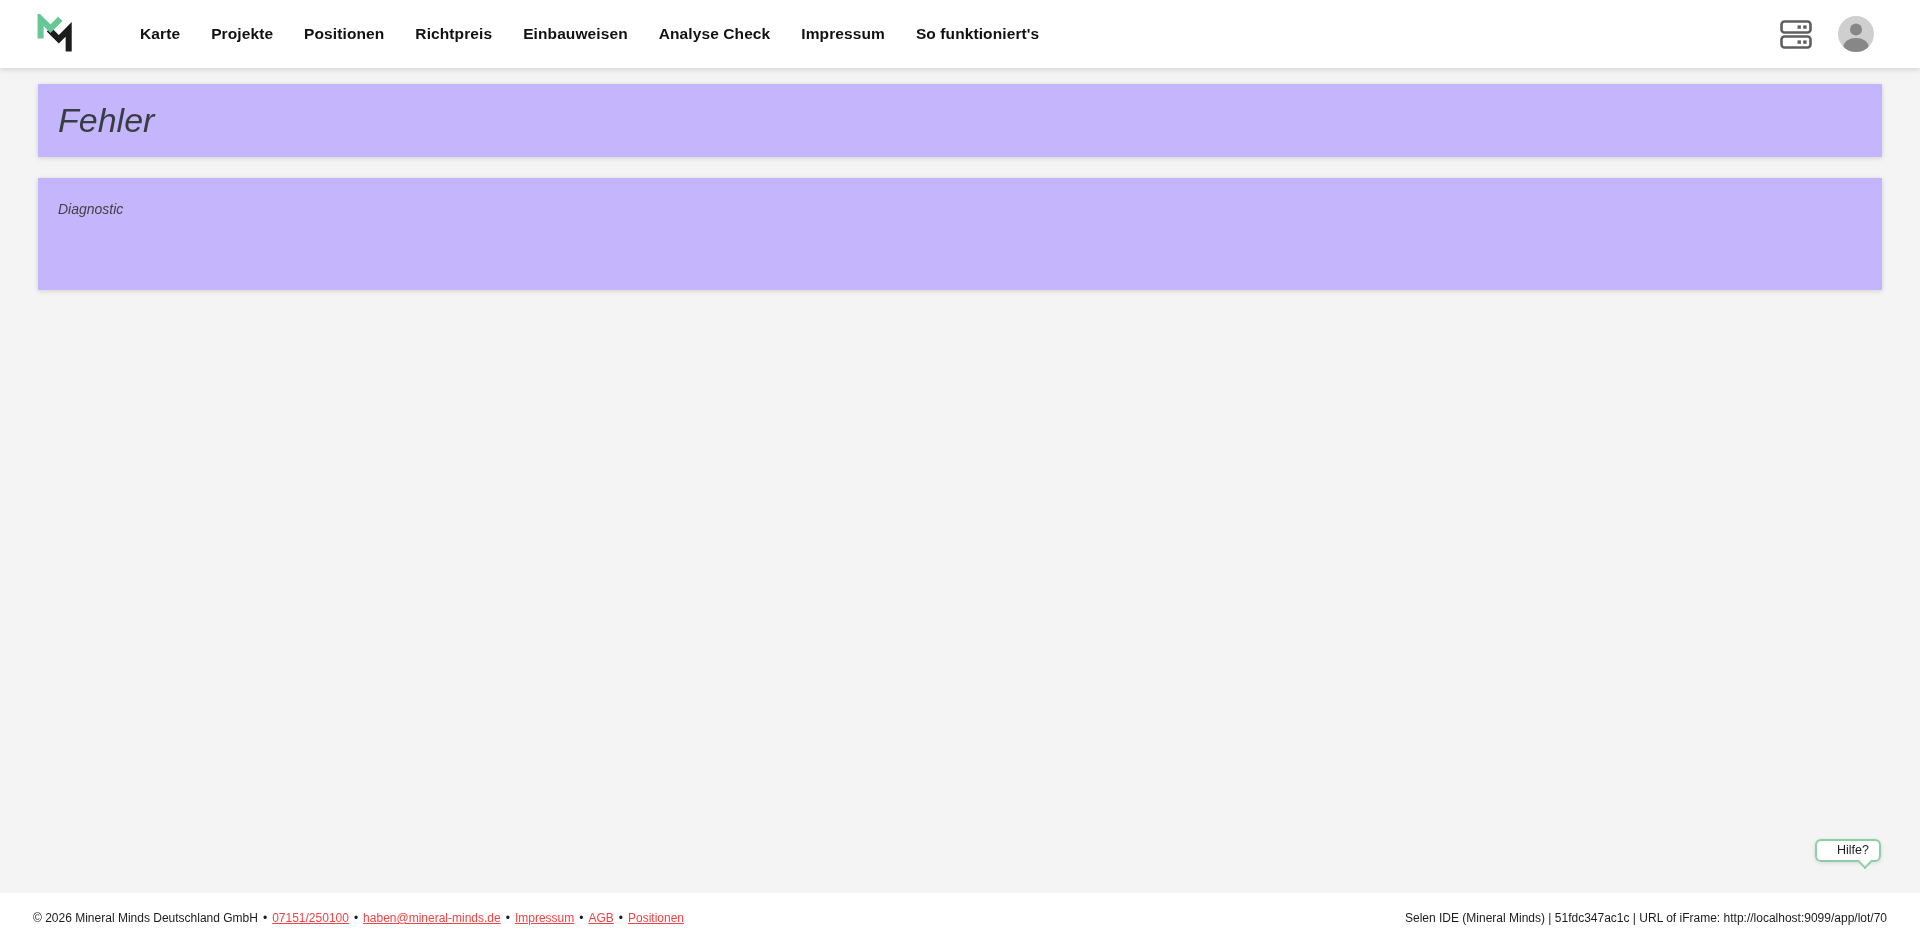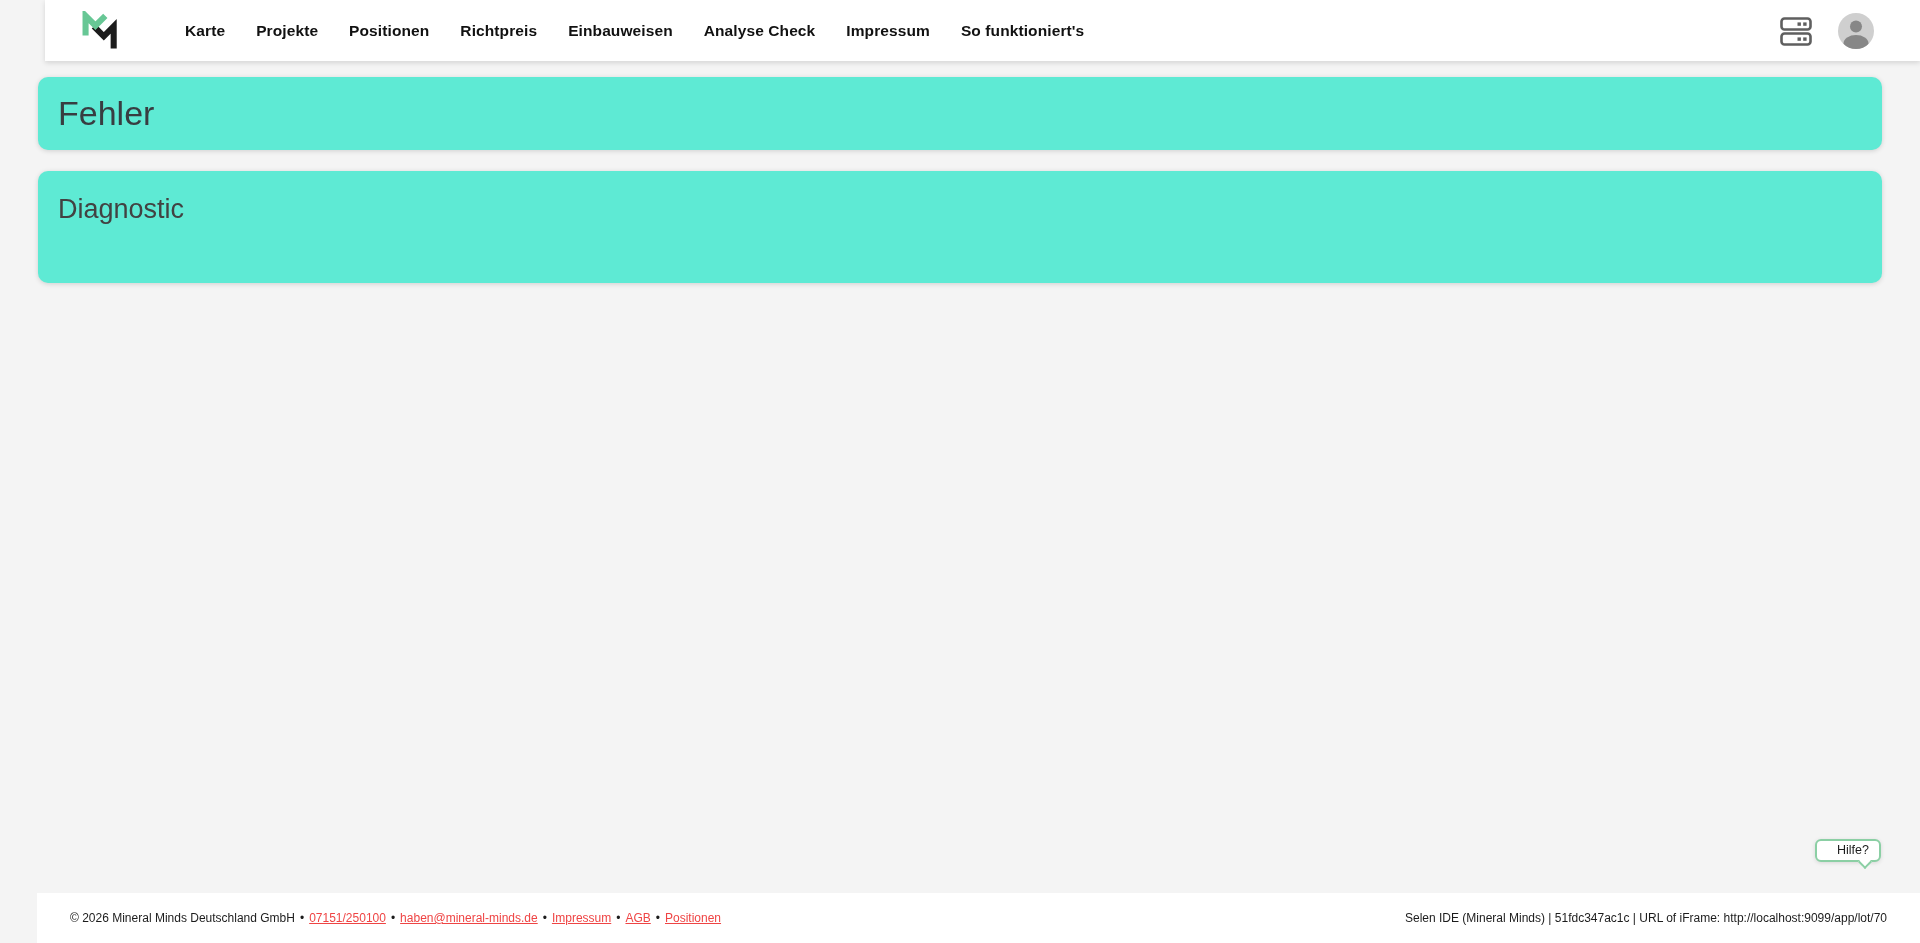--- a/index.html
+++ b/index.html
@@ -11,72 +11,72 @@
     font-family: "Liberation Sans", sans-serif;
     display: flex;
     flex-direction: column;
     overflow: hidden;
     color: #1c1c1c;
   }
 
   
   .navbar {
     flex: 0 0 auto;
-    height: 61px;
+    height: 68px;
     background: #ffffff;
     display: flex;
     align-items: center;
     padding: 0 46px 0 36px;
     box-shadow: 0 2px 5px rgba(0,0,0,0.13);
     position: relative;
     z-index: 5;
-    margin-left: 45px;
   }
   .logo { margin-right: 66px; display: flex; align-items: center; cursor: pointer; }
   .nav-links { display: flex; gap: 31px; align-items: center; }
   .nav-links a {
     font-size: 15.5px;
     font-weight: 700;
     color: #111111;
     text-decoration: none;
     cursor: pointer;
     white-space: nowrap;
     letter-spacing: 0.1px;
   }
   .nav-spacer { flex: 1 1 auto; }
   .nav-icons { display: flex; align-items: center; gap: 26px; }
   .icon-btn { cursor: pointer; display: flex; align-items: center; }
 
   
   main { flex: 1 1 auto; padding: 16px 38px 0 38px; }
   .card {
-    background: #5eead4;
-    border-radius: 10px;
+    background: #c4b5fd;
+    border-radius: 0;
     box-shadow: 0 1px 5px rgba(0,0,0,0.15);
+    font-style: italic;
   }
   .title-card {
     height: 73px;
     display: flex;
     align-items: center;
     padding: 0 20px;
     margin-bottom: 21px;
   }
   .title-card h1 {
     margin: 0;
     font-size: 34px;
     font-weight: 400;
     color: #383d41;
   }
   .diag-card {
     height: 112px;
     padding: 23px 20px;
   }
   .diag-card h2 {
     margin: 0 0 16px 0;
-    font-size: 27px;
+    font-size: 14px;
     font-weight: 400;
     color: #424242;
   }
   .diag-card .mono {
     font-family: "DejaVu Sans Mono", monospace;
     font-size: 14px;
     color: #3a3a3a;
   }
 
   
@@ -110,21 +110,20 @@
   footer {
     flex: 0 0 auto;
     height: 50px;
     background: #ffffff;
     display: flex;
     align-items: center;
     justify-content: space-between;
     padding: 0 33px;
     font-size: 12px;
     color: #1c1c1c;
-    margin-left: 37px;
   }
   .footer-left { display: flex; align-items: baseline; gap: 5px; white-space: nowrap; }
   .footer-left .sep { color: #1c1c1c; }
   a.green-link { color: #ef4444; text-decoration: underline; cursor: pointer; }
   .footer-right { white-space: nowrap; }
   .footer-right .bold { font-weight: 400; }
 </style>
 </head>
 <body>
 

